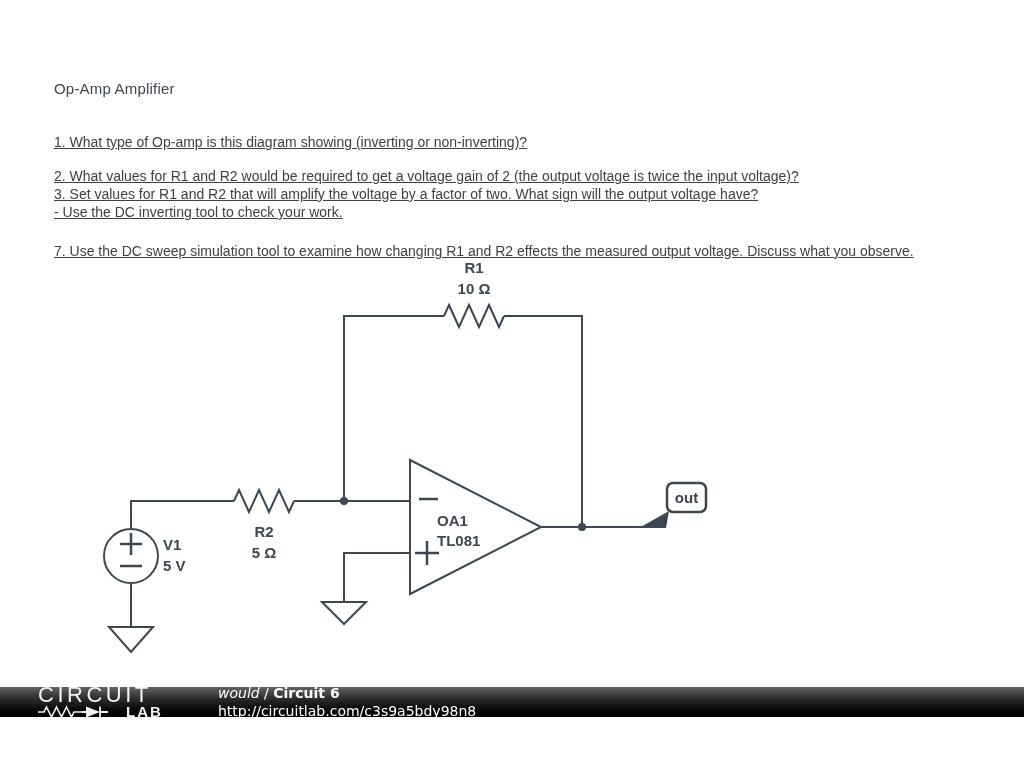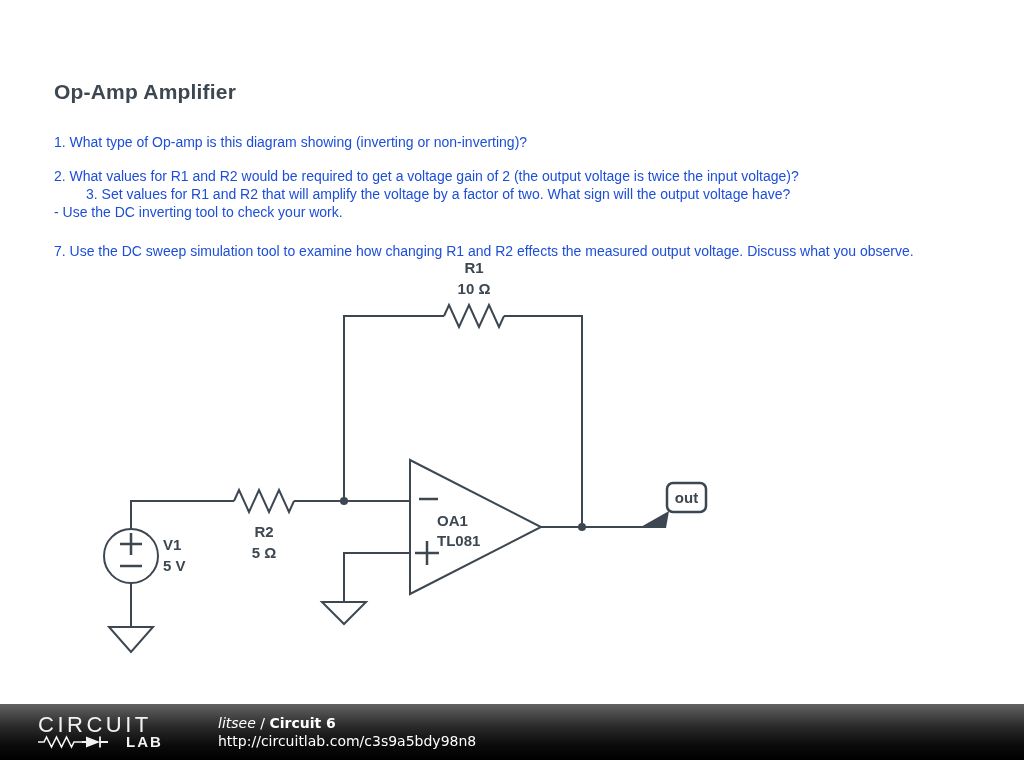--- a/index.html
+++ b/index.html
@@ -1,42 +1,42 @@
 <!DOCTYPE html>
 <html><head>
 <meta charset="utf-8">
 <style>
   * { margin: 0; padding: 0; box-sizing: border-box; }
   html, body { width: 1024px; height: 768px; overflow: hidden; background: #ffffff; }
   body { font-family: "Liberation Sans", sans-serif; position: relative; }
 
   .page-title {
     position: absolute; left: 54px; top: 80px;
-    font-size: 21px; font-weight: bold; color: #3d4751; letter-spacing: .2px;
+    font-size: 15px; font-weight: normal; color: #3d4751; letter-spacing: .2px;
   }
   .question {
     position: absolute; left: 54px;
-    font-size: 14px; color: #1d4ed8; white-space: nowrap;
+    font-size: 14px; color: #404040; white-space: nowrap; text-decoration: underline;
   }
   #q1 { top: 134px; }
   #q2 { top: 168px; }
-  #q3 { top: 186px; margin-left: 32px; }
+  #q3 { top: 186px; }
   #q3b { top: 204px; }
   #q4 { top: 243px; }
 
   #circuit-svg { position: absolute; left: 0; top: 0; }
   .wire { stroke: #3d4751; stroke-width: 2; fill: none; stroke-linejoin: miter; }
   .wire-thick { stroke: #3d4751; stroke-width: 2.5; fill: none; }
   .node-dot { fill: #3d4751; stroke: none; }
   .comp-label { font-family: "Liberation Sans", sans-serif; font-size: 15px; font-weight: bold; fill: #3d4751; }
   .flag-box { fill: #ffffff; stroke: #3d4751; stroke-width: 2.5; }
   .flag-tail { fill: #3d4751; stroke: none; }
 
   .footer {
-    position: absolute; left: 0; top: 704px; width: 1024px; height: 56px;
+    position: absolute; left: 0; top: 687px; width: 1024px; height: 30px;
     background: linear-gradient(180deg, #636363 0%, #2a2a2a 40%, #0a0a0a 75%, #000 100%);
     display: flex; align-items: center;
   }
   .logo {
     margin-left: 38px; width: 150px; display: flex; flex-direction: column; align-items: flex-start;
   }
   .logo-top {
     color: #f2f2f2; font-size: 22px; line-height: 20px; font-weight: 400; letter-spacing: 3.5px;
     font-family: "Liberation Sans", sans-serif;
   }
@@ -136,17 +136,17 @@
           <path d="M0,7 H6 l2.5,-5 l5,10 l5,-10 l5,10 l5,-10 l5,10 l2.5,-5 H44" stroke="#f2f2f2" stroke-width="1.6" fill="none"></path>
           <path d="M48,1.5 V12.5 L62,7 Z" fill="#f2f2f2" transform="translate(0,0)"></path>
           <path d="M48,7 H44 M62,1.5 V12.5 M62,7 H70" stroke="#f2f2f2" stroke-width="1.8" fill="none"></path>
         </svg>
       </span>
       <span class="logo-lab">LAB</span>
     </div>
   </div>
   <div class="footer-text">
     <div class="footer-line1">
-      <span class="author">litsee</span><span> / </span><span class="circuit-name">Circuit 6</span>
+      <span class="author">would</span><span> / </span><span class="circuit-name">Circuit 6</span>
     </div>
     <div class="footer-line2">http://circuitlab.com/c3s9a5bdy98n8</div>
   </div>
 </div>
 
 </body></html>

